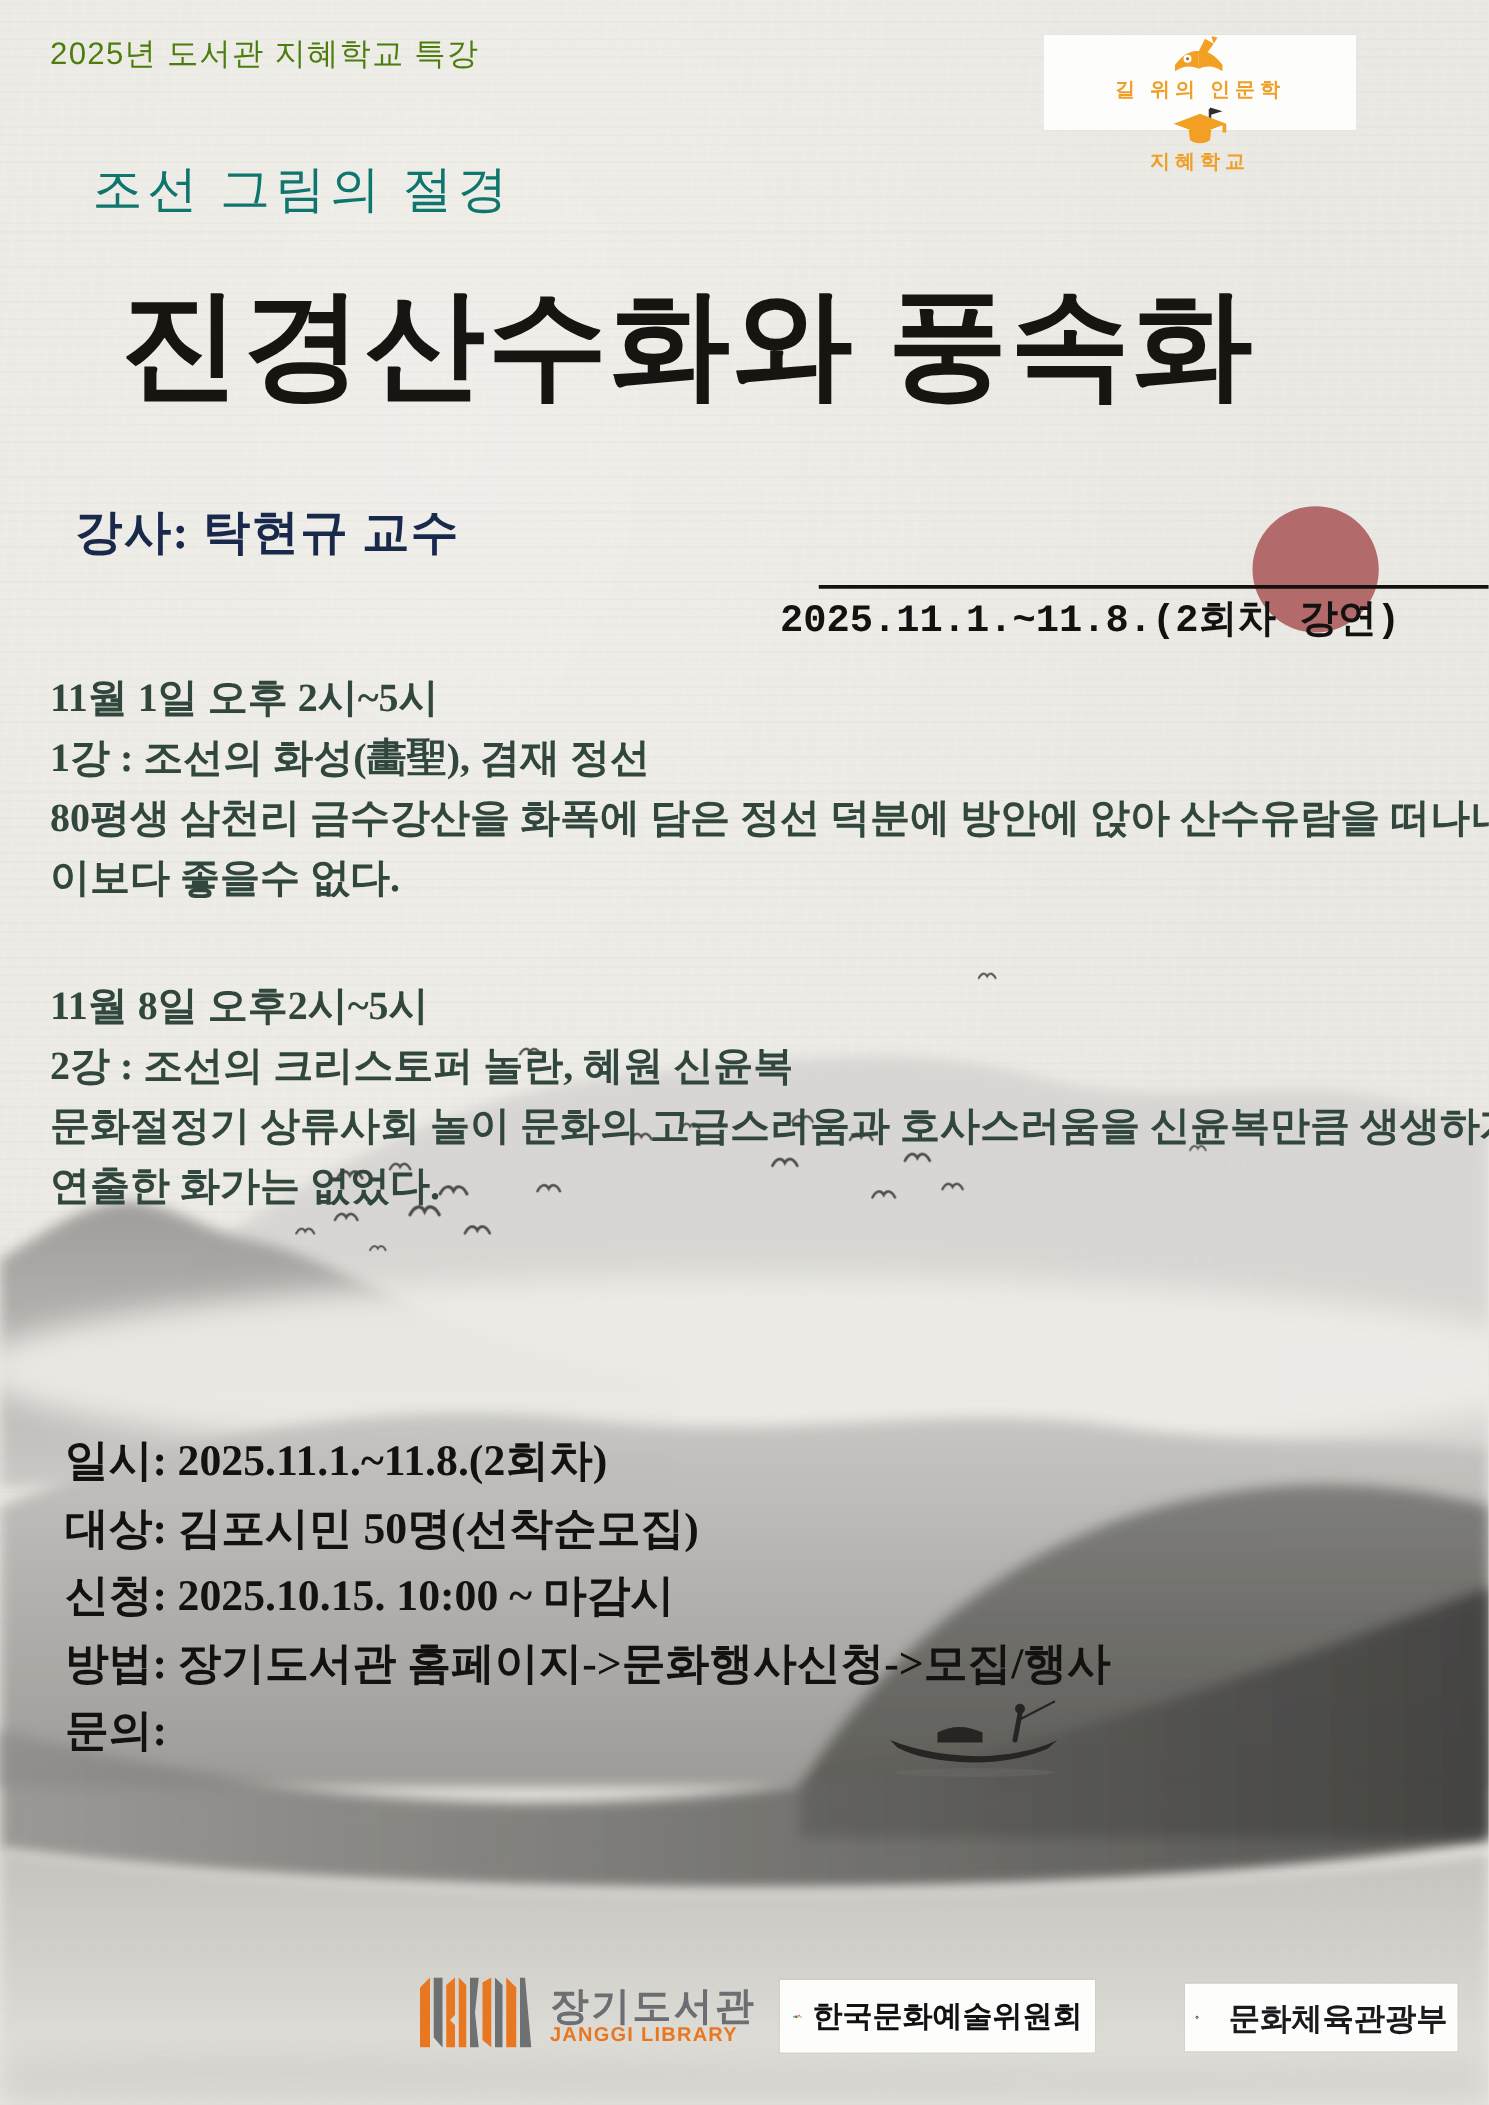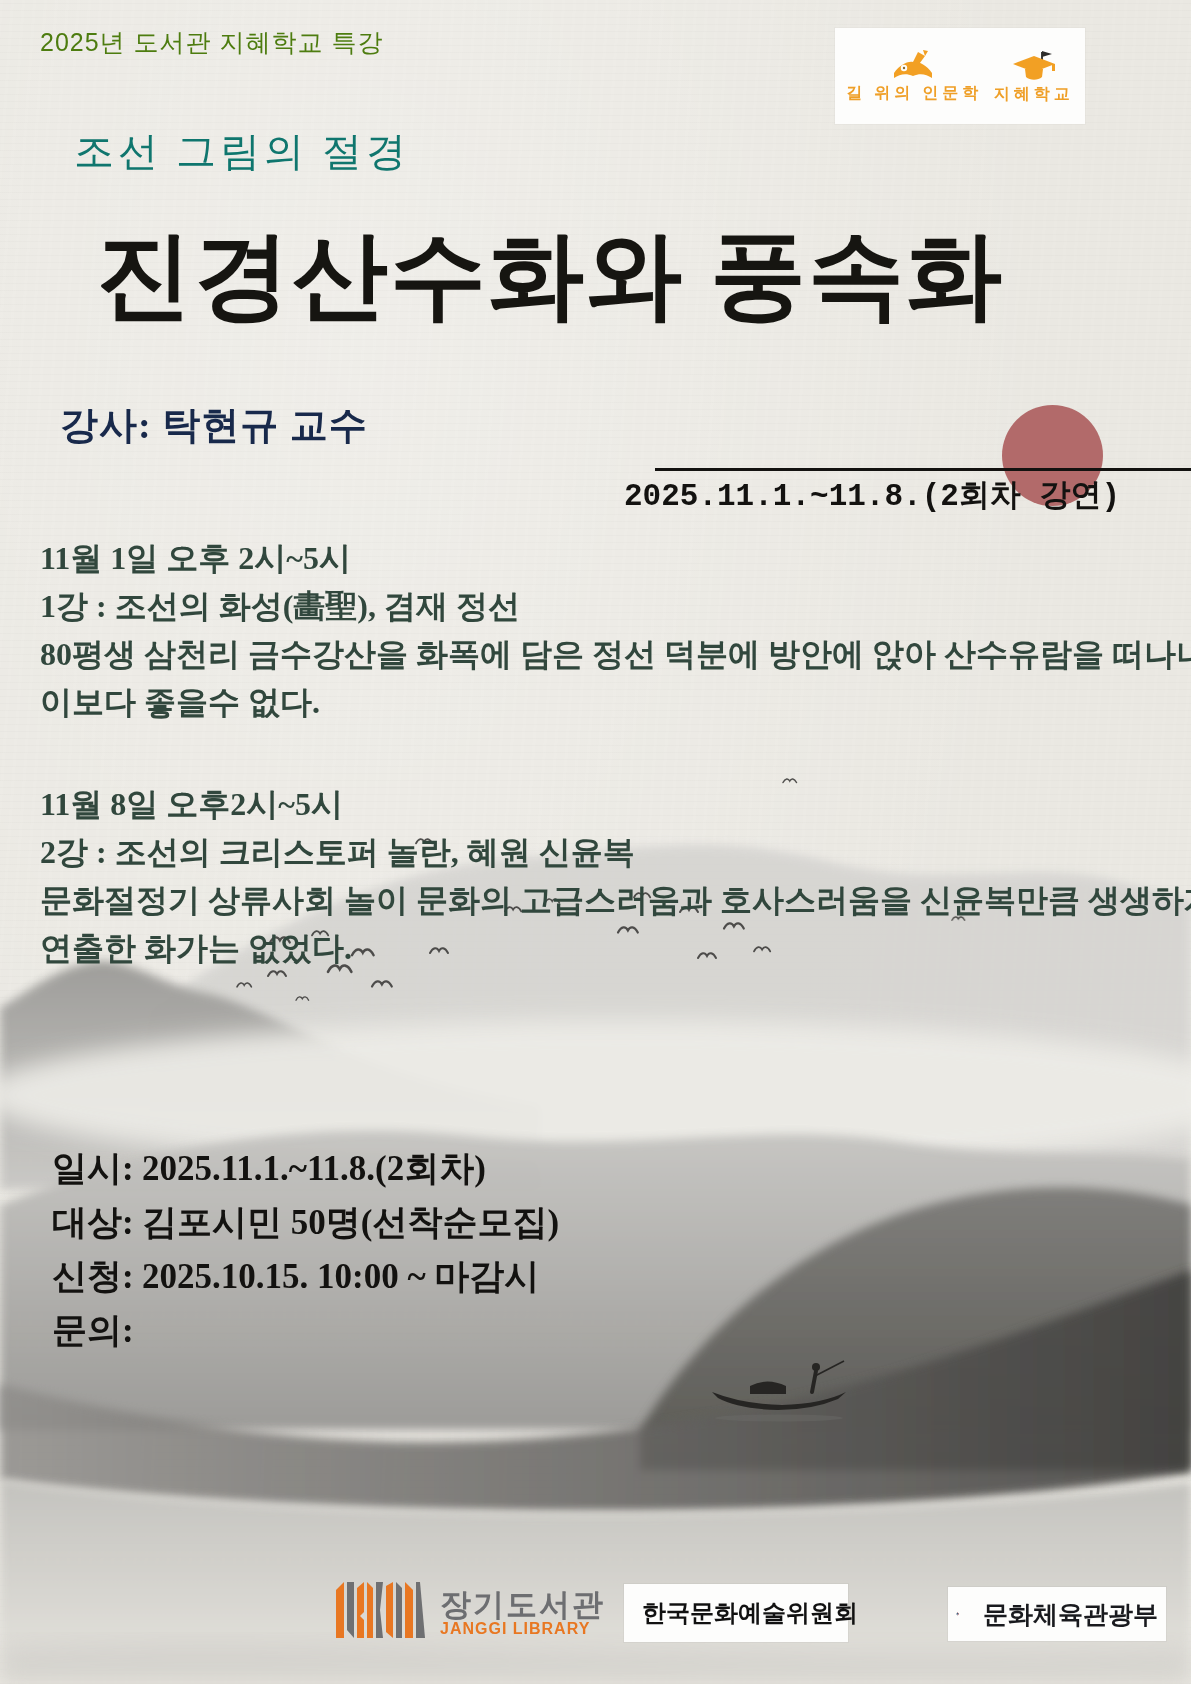--- a/index.html
+++ b/index.html
@@ -18,23 +18,24 @@
       radial-gradient(ellipse at 30% 20%, rgba(255,255,255,.25), transparent 60%);
   }
   svg.landscape{position:absolute;left:0;top:0;width:1191px;height:1684px;z-index:1}
 
   .program-label{
     position:absolute;left:40px;top:26px;z-index:4;
     font-family:"Liberation Sans","DejaVu Sans",sans-serif;
     font-size:25px;font-weight:500;color:#4d7c0f;letter-spacing:1px;
   }
   .badge-box{
-    position:absolute;left:835px;top:28px;width:250px;height:96px;z-index:4;
+    position:absolute;left:835px;top:28px;width:250px;height:76px;z-index:4;
     background:#fdfdfc;display:flex;align-items:center;justify-content:space-evenly;
     box-shadow:0 0 0 1px rgba(0,0,0,.02);
+    flex-direction:column;
   }
   .badge{display:flex;flex-direction:column;align-items:center;gap:2px}
   .badge-label{
     font-size:16px;font-weight:600;color:#ef9f27;letter-spacing:4px;white-space:nowrap;
   }
 
   .poster-subtitle{
     position:absolute;left:74px;top:124px;z-index:3;
     font-size:40px;font-weight:500;color:#0f766e;letter-spacing:4px;white-space:nowrap;
   }
@@ -71,21 +72,21 @@
 
   .footer{position:absolute;left:0;top:1578px;width:1191px;height:72px;z-index:4}
   .janggi{position:absolute;left:336px;top:4px;display:flex;align-items:flex-end;gap:14px}
   .janggi-text{display:flex;flex-direction:column;line-height:1.05}
   .janggi-ko{font-family:"Liberation Sans","DejaVu Sans",sans-serif;
     font-size:31px;font-weight:700;color:#6d6e71;letter-spacing:2px}
   .janggi-en{font-family:"Liberation Sans","DejaVu Sans",sans-serif;
     font-size:16px;font-weight:700;color:#e87722;letter-spacing:1px}
   .logo-box{position:absolute;background:#fdfdfc;display:flex;align-items:center;
     box-shadow:0 0 0 1px rgba(0,0,0,.03)}
-  .arts-box{left:624px;top:6px;width:224px;height:58px;gap:8px;padding:0 10px}
+  .arts-box{left:624px;top:6px;width:252px;height:58px;gap:8px;padding:0 10px}
   .arts-label{font-family:"Liberation Sans","DejaVu Sans",sans-serif;
     font-size:24px;font-weight:700;color:#111;white-space:nowrap}
   .ministry-box{left:948px;top:9px;width:218px;height:54px;gap:24px;padding:0 8px}
   .ministry-label{font-family:"Liberation Sans","DejaVu Sans",sans-serif;
     font-size:25px;font-weight:700;color:#191a1e;white-space:nowrap}
 </style>
 </head>
 <body>
 
 <div class="paper"></div>
@@ -220,20 +221,24 @@
   </div>
   <div class="detail-row">
     <span class="d-label">대상:</span>
     <span class="d-value">김포시민 50명(선착순모집)</span>
   </div>
   <div class="detail-row">
     <span class="d-label">신청:</span>
     <span class="d-value">2025.10.15. 10:00 ~ 마감시</span>
   </div>
   <div class="detail-row">
+    <span class="d-label">방법:</span>
+    <span class="d-value">장기도서관 홈페이지-&gt;문화행사신청-&gt;모집/행사</span>
+  </div>
+  <div class="detail-row">
     <span class="d-label">문의:</span>
   </div>
 </div>
 
 <div class="footer">
   <div class="janggi">
     <svg width="90" height="56" viewBox="0 0 90 56">
       <polygon points="0,8 8,0 8,56 0,56" fill="#e87722"></polygon>
       <polygon points="11,0 18,0 18,56 11,48" fill="#6f7072"></polygon>
       <polygon points="21,6 28,0 28,30 24,34 28,38 28,56 21,56" fill="#e87722"></polygon>

